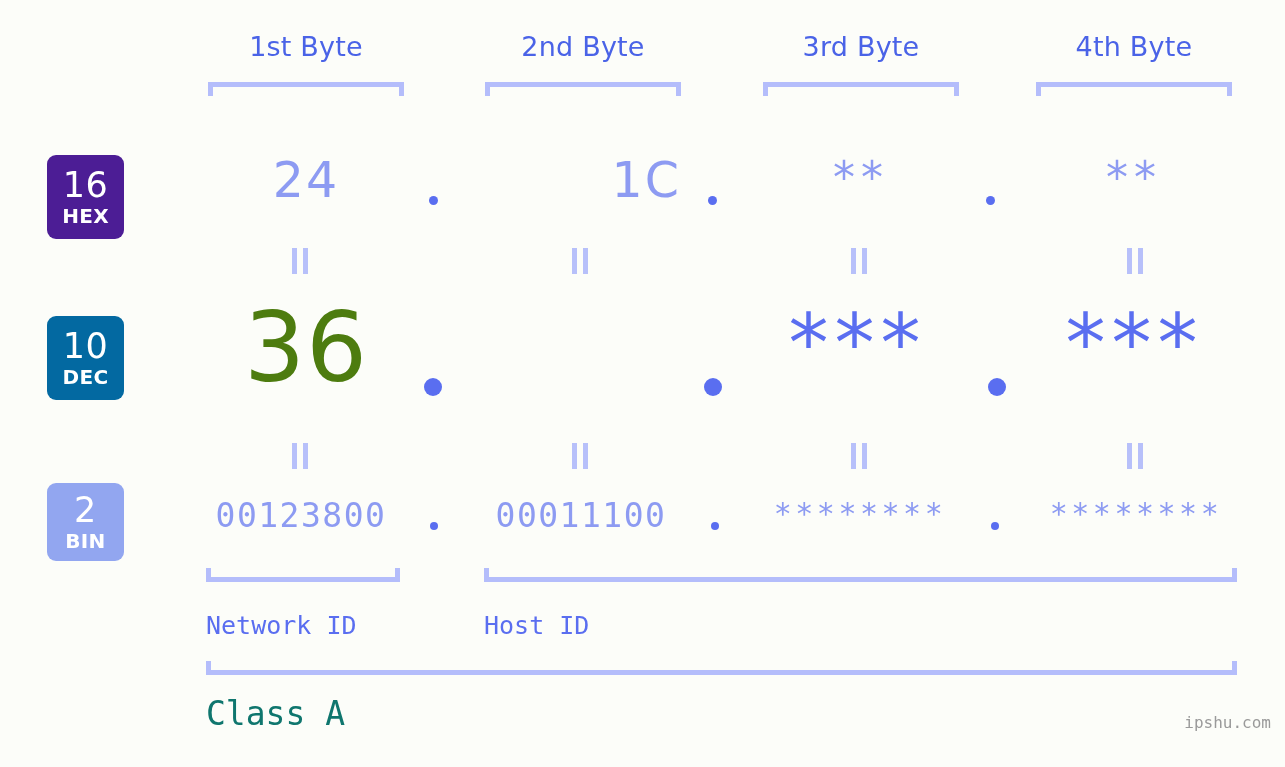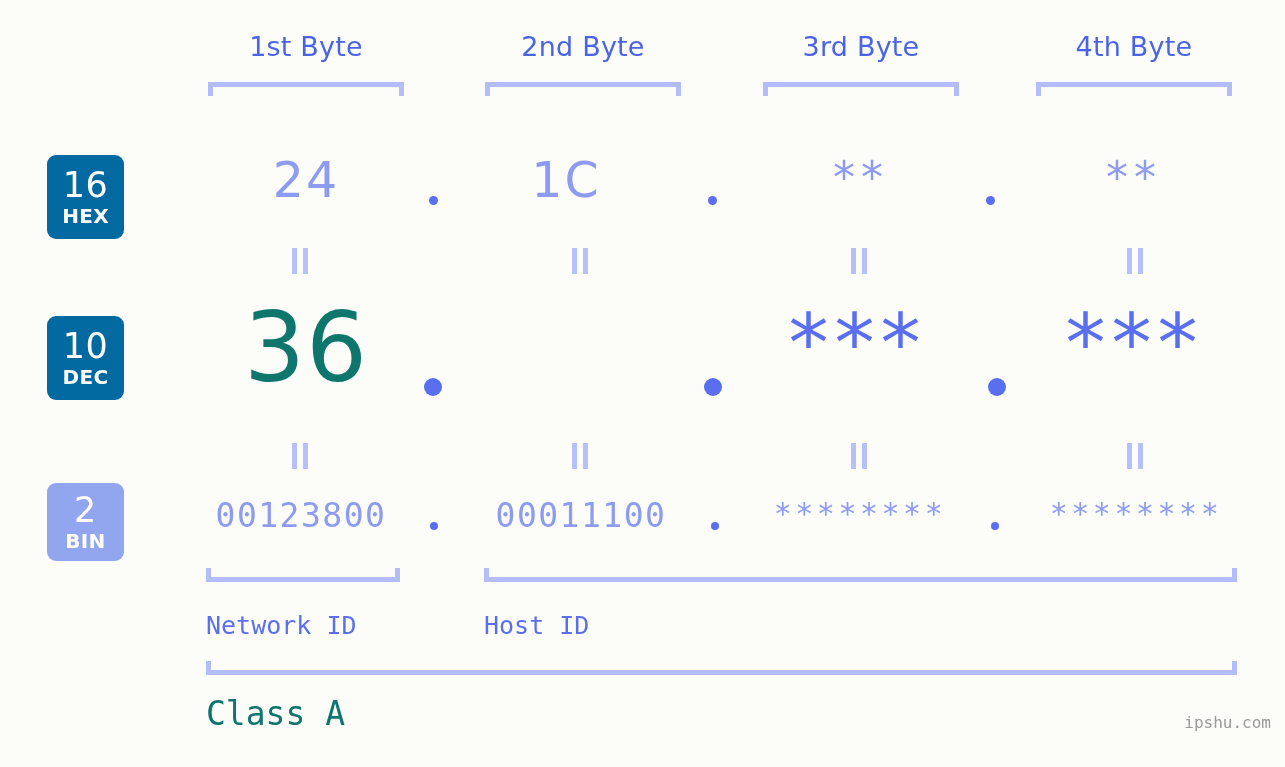--- a/index.html
+++ b/index.html
@@ -66,21 +66,21 @@
     font-size: 35px;
     font-weight: 400;
     letter-spacing: .5px;
   }
   .badge .nm {
     font-size: 20px;
     font-weight: 700;
     margin-top: 3px;
     letter-spacing: .3px;
   }
-  #badge-hex { top: 155px; height: 84px; background: #0369a1; }
+  #badge-hex { top: 155px; height: 84px; background: #4c1d95; }
   #badge-dec { top: 316px; height: 84px; background: #0369a1; }
   #badge-bin { top: 483px; height: 78px; background: #92a6f0; }
 
   
   .cell {
     position: absolute;
     text-align: center;
     white-space: nowrap;
   }
 
@@ -106,21 +106,21 @@
     border-radius: 50%;
     background: #5a6ef0;
   }
 
   
   .dec-val {
     top: 300px;
     font-family: "DejaVu Sans", sans-serif;
     font-size: 96px;
     font-weight: 400;
-    color: #0f766e;
+    color: #4d7c0f;
     letter-spacing: 1px;
     line-height: 1;
   }
   .dec-star {
     top: 300px;
     font-family: "DejaVu Sans", sans-serif;
     font-size: 80px;
     font-weight: 400;
     color: #5a6ef0;
     letter-spacing: 6px;
@@ -228,21 +228,21 @@
     <span class="num">10</span>
     <span class="nm">DEC</span>
   </div>
   <div class="badge" id="badge-bin">
     <span class="num">2</span>
     <span class="nm">BIN</span>
   </div>
 
   <div class="cell hex-val" style="left:208px;width:196px;">24</div>
   <div class="hex-dot" style="left:429px;"></div>
-  <div class="cell hex-val" style="left:468px;width:196px;">1C</div>
+  <div class="cell hex-val" style="left:485px;width:196px;text-align:right;">1C</div>
   <div class="hex-dot" style="left:708px;"></div>
   <div class="cell hex-star" style="left:763px;width:196px;">**</div>
   <div class="hex-dot" style="left:986px;"></div>
   <div class="cell hex-star" style="left:1036px;width:196px;">**</div>
 
   <div class="eq" style="left:292px;top:248px;">
     <span></span>
       <span></span>
   </div>
   <div class="eq" style="left:572px;top:248px;">

